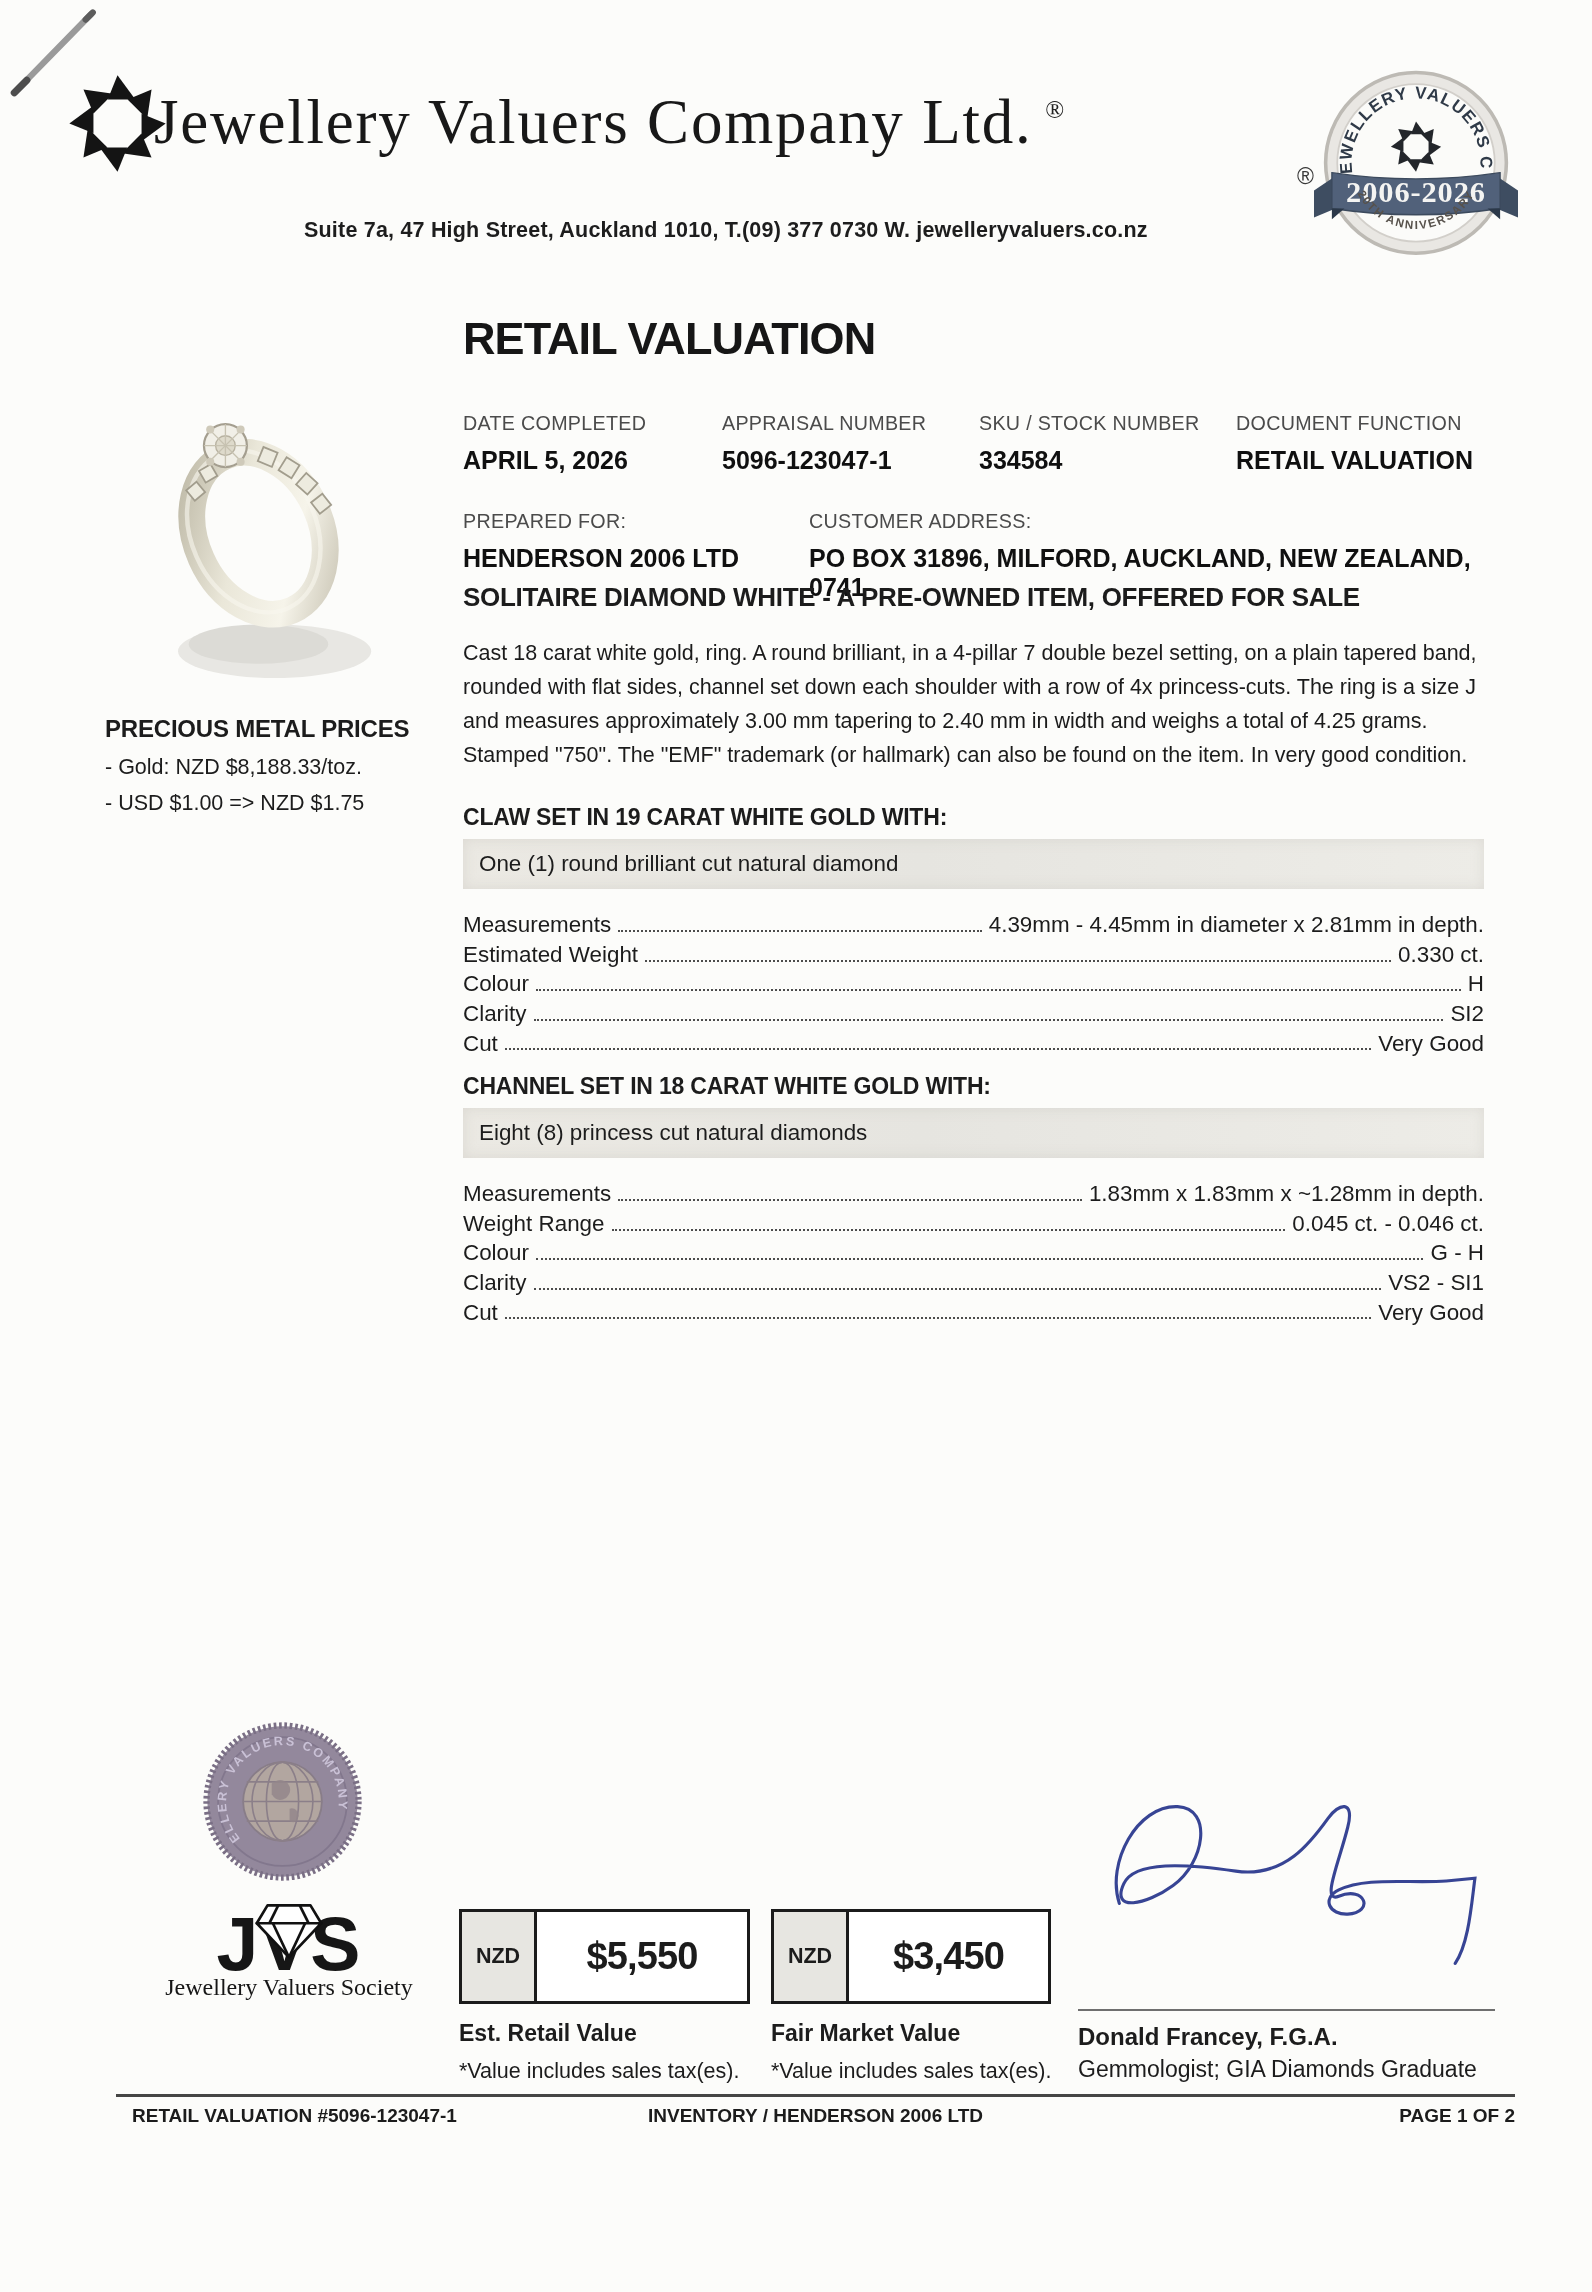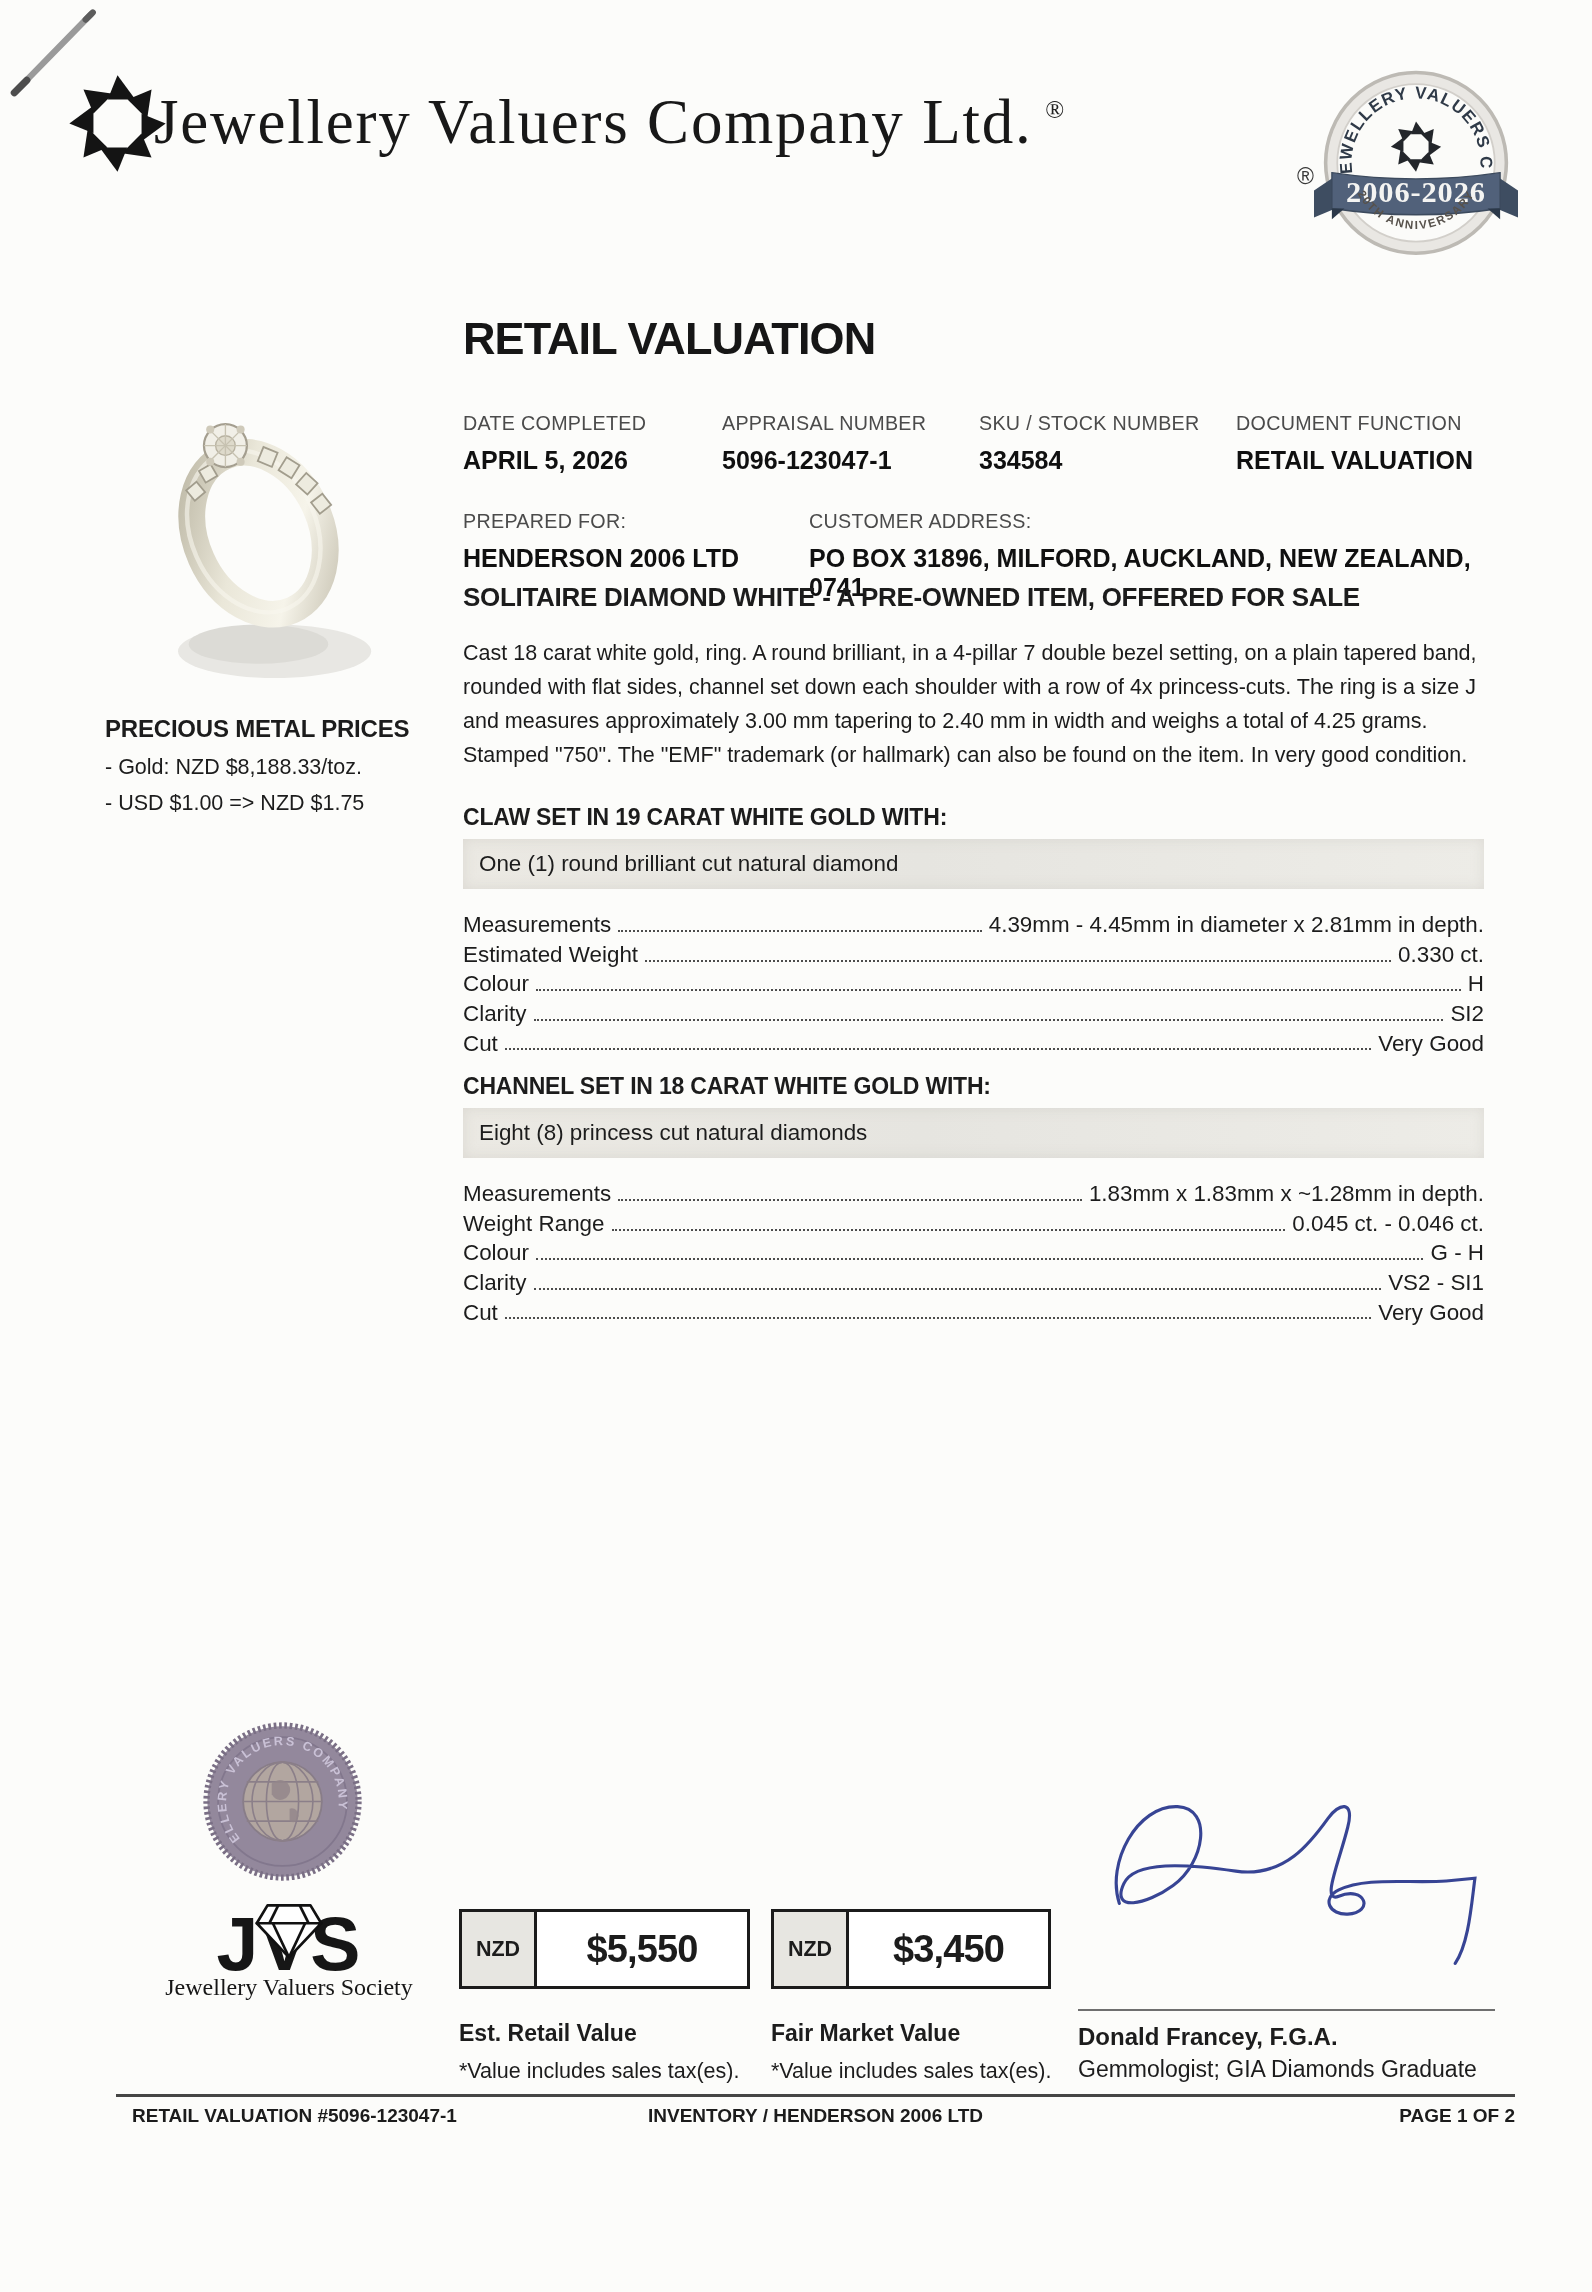--- a/index.html
+++ b/index.html
@@ -65,21 +65,21 @@
   .spec-label { white-space:nowrap; }
   .spec-value { white-space:nowrap; }
   .leader { flex:1; border-bottom:2.7px dotted #4c4c4c; margin:0 7.2px 6.3px 7.2px; }
   
   .company-seal { position:absolute; left:202px; top:1721px; }
   .jvs-logo { position:absolute; left:212px; top:1900px; }
   .society-name {
     position:absolute; left:150px; top:1974px; width:278px; text-align:center;
     font-family:"Liberation Serif", serif; font-size:24px; color:#161616;
   }
-  .value-box { position:absolute; height:80px; border:3.6px solid #1b1b1b; display:flex; background:#fff; }
+  .value-box { position:absolute; height:95px; border:3.6px solid #1b1b1b; display:flex; background:#fff; }
   .vb1 { left:459px; top:1909px; width:291px; }
   .vb2 { left:771px; top:1909px; width:280px; }
   .currency-cell {
     width:75px; background:#e7e6e1; border-right:3.6px solid #1b1b1b;
     display:flex; align-items:center; justify-content:center;
     font-size:21.5px; font-weight:700;
   }
   .amount-cell {
     flex:1; display:flex; align-items:center; justify-content:center;
     font-size:38px; font-weight:700; letter-spacing:-0.9px;
@@ -137,20 +137,21 @@
           <path d="M60,6 L80,33 L49,33 Z"></path>
         </g>
       <g transform="rotate(315 60 60)">
           <path d="M60,6 L80,33 L49,33 Z"></path>
         </g>
     </g>
   </svg>
 
   <div class="company-name"><span>Jewellery Valuers Company Ltd.</span><span class="reg-mark">®</span></div>
 
+  <div class="company-address">Suite 7a, 47 High Street, Auckland 1010, T.(09) 377 0730  W. jewelleryvaluers.co.nz</div>
 
   <span class="badge-reg">®</span>
 
   <svg class="badge" width="204" height="222" viewBox="0 0 228 248">
     <circle cx="114" cy="116" r="101" fill="#e9e7e3" stroke="#bdbab4" stroke-width="4"></circle>
     <circle cx="114" cy="116" r="88" fill="#fbfbf9" stroke="#d2cfca" stroke-width="2"></circle>
     <defs>
       <path id="arcTop" d="M43.1,128.5 A72,72 0 1 1 184.9,128.5"></path>
       <path id="arcBottom" d="M44.5,141.3 A74,74 0 0 0 183.5,141.3"></path>
     </defs>

